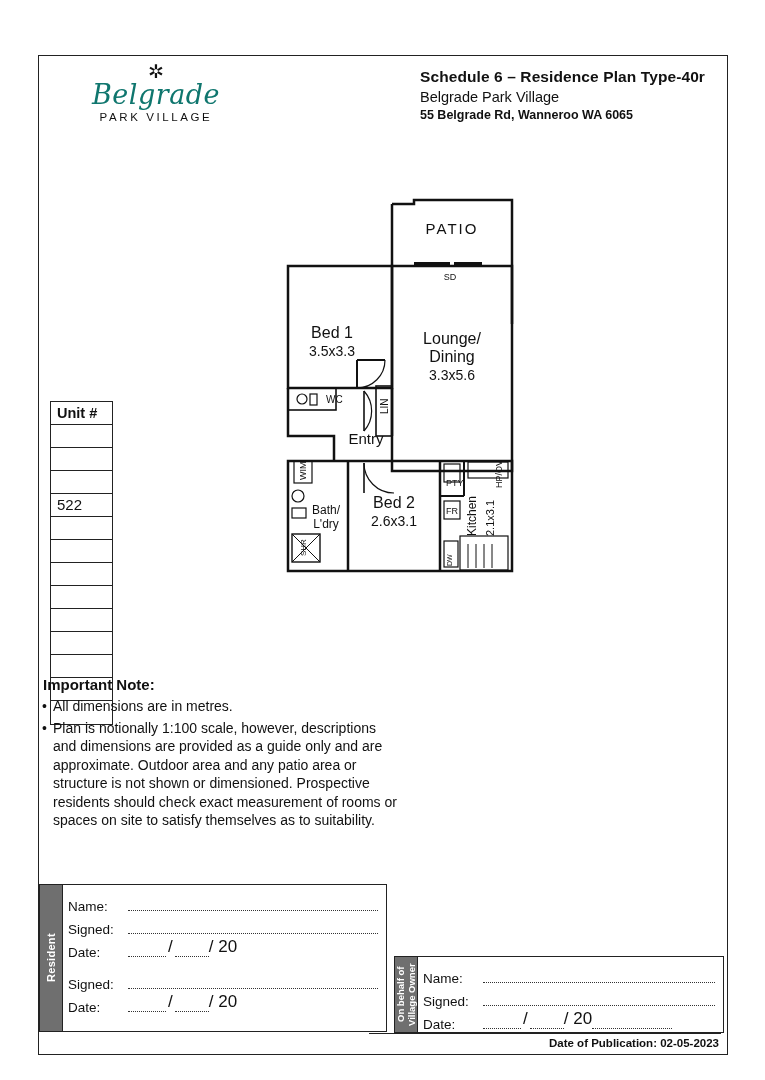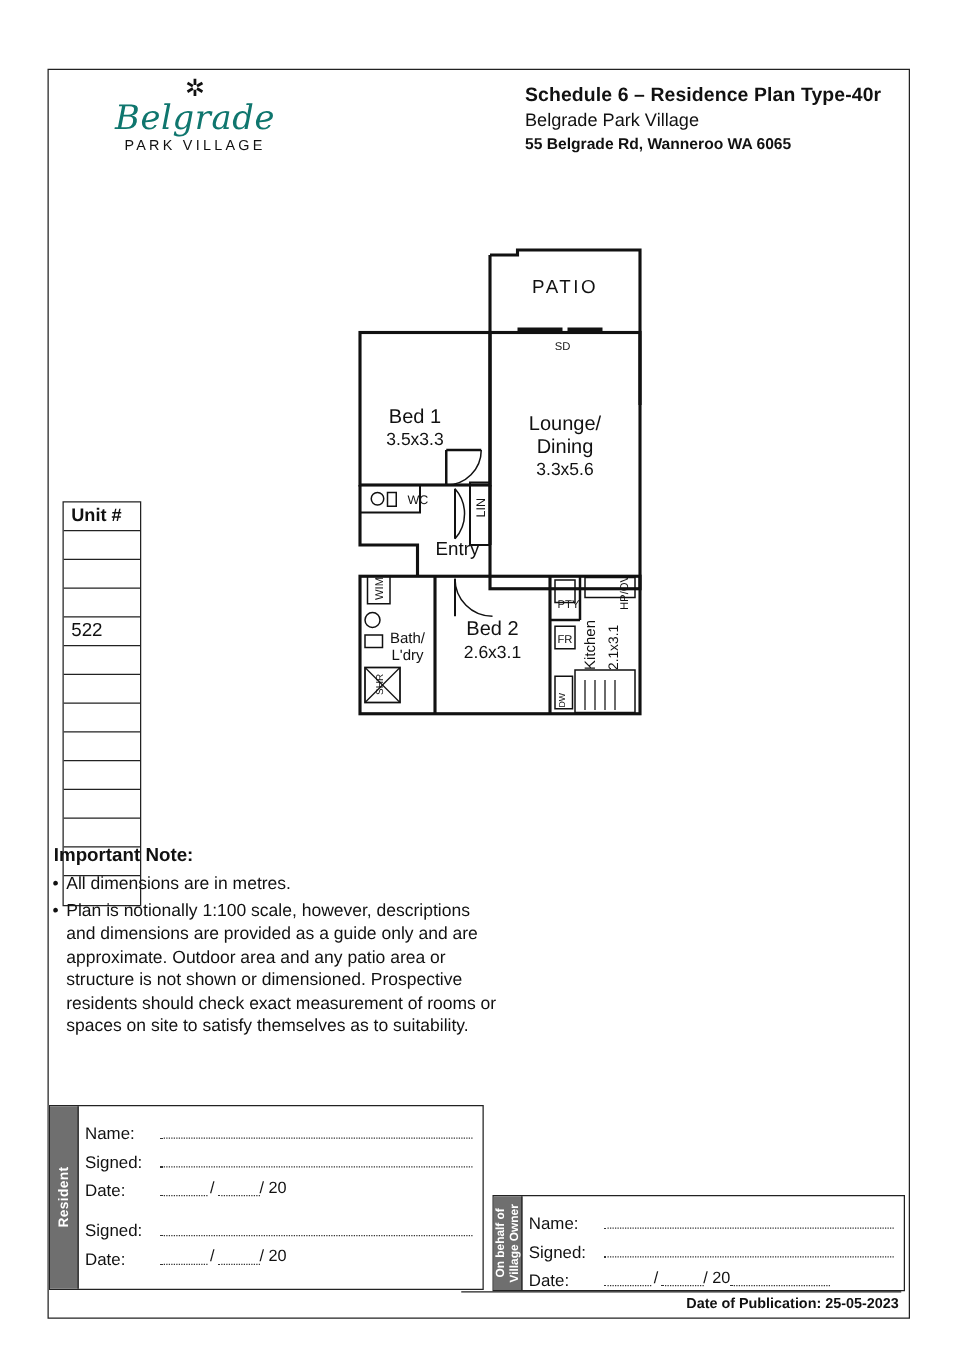--- a/index.html
+++ b/index.html
@@ -206,21 +206,21 @@
   .sig-row .dots {
     flex: 1;
     border-bottom: 1px dotted #333;
     position: relative;
     top: -3px;
   }
   .sig-row .dateline {
     flex: 1;
     position: relative;
     top: -3px;
-    font-size: 13px;
+    font-size: 17px;
   }
   .sig-row .dateline .seg {
     display: inline-block;
     border-bottom: 1px dotted #333;
     vertical-align: bottom;
   }
   .sig-row .dateline .s1 { width: 38px; }
   .sig-row .dateline .s2 { width: 34px; }
   .sig-row .dateline .s3 { width: 80px; }
   .sig-row .dateline .slash { padding: 0 2px; }
@@ -428,15 +428,15 @@
       <div class="sig-row">
         <span class="lbl">Date:</span>
         <span class="dateline">
           <span class="seg s1"></span><span class="slash">/</span><span class="seg s2"></span><span>/ 20</span><span class="seg s3"></span>
         </span>
       </div>
     </div>
   </div>
 
   <div class="footer-rule"></div>
-  <div class="footer">Date of Publication: 25-05-2023</div>
+  <div class="footer">Date of Publication: 02-05-2023</div>
 
 </div>
 
 </body></html>

